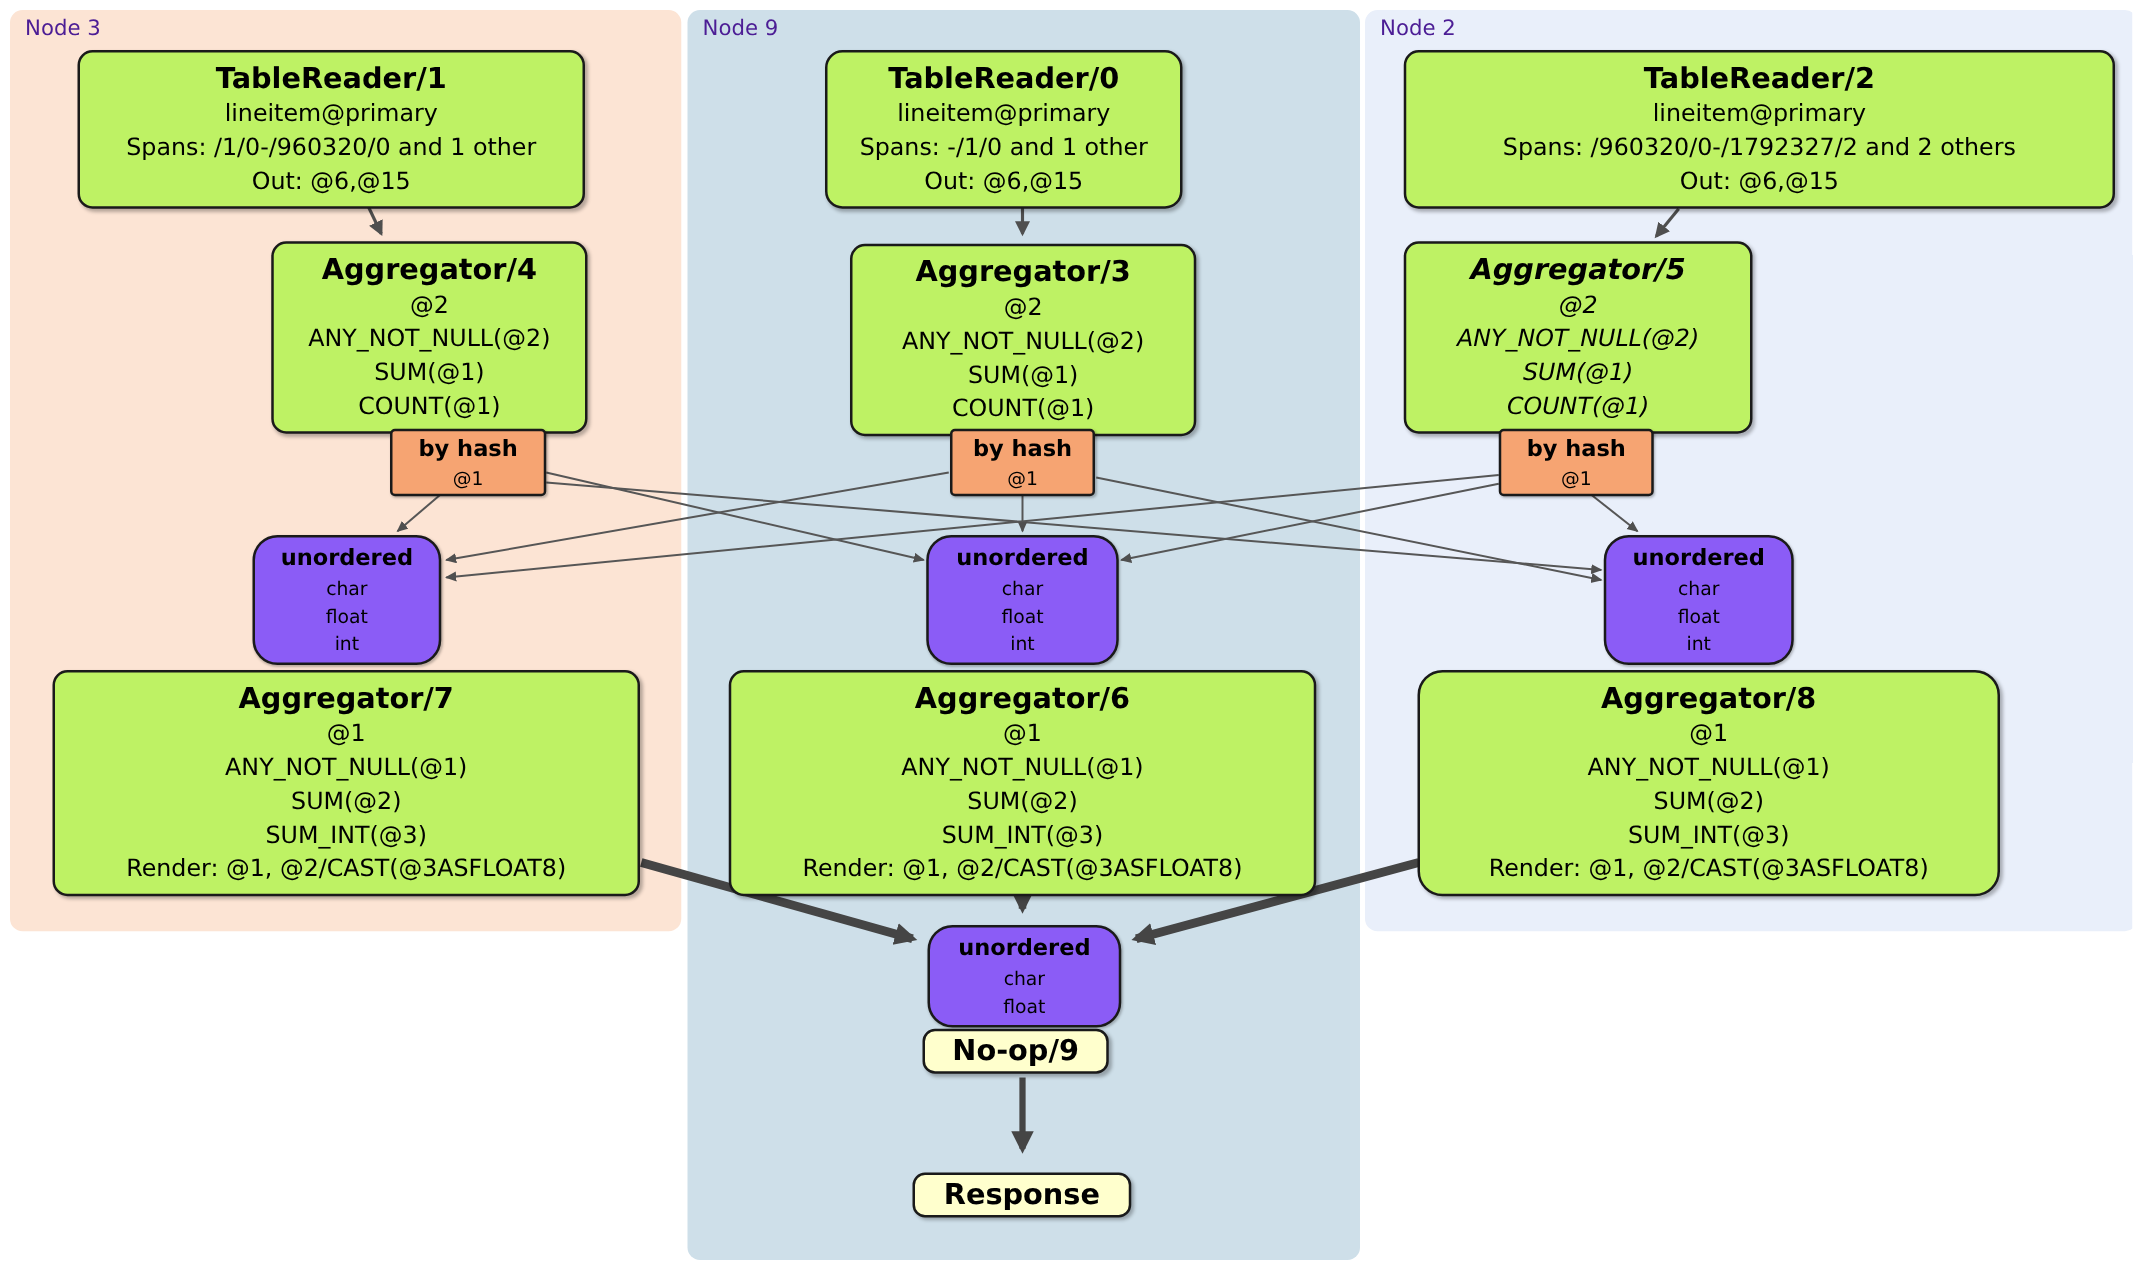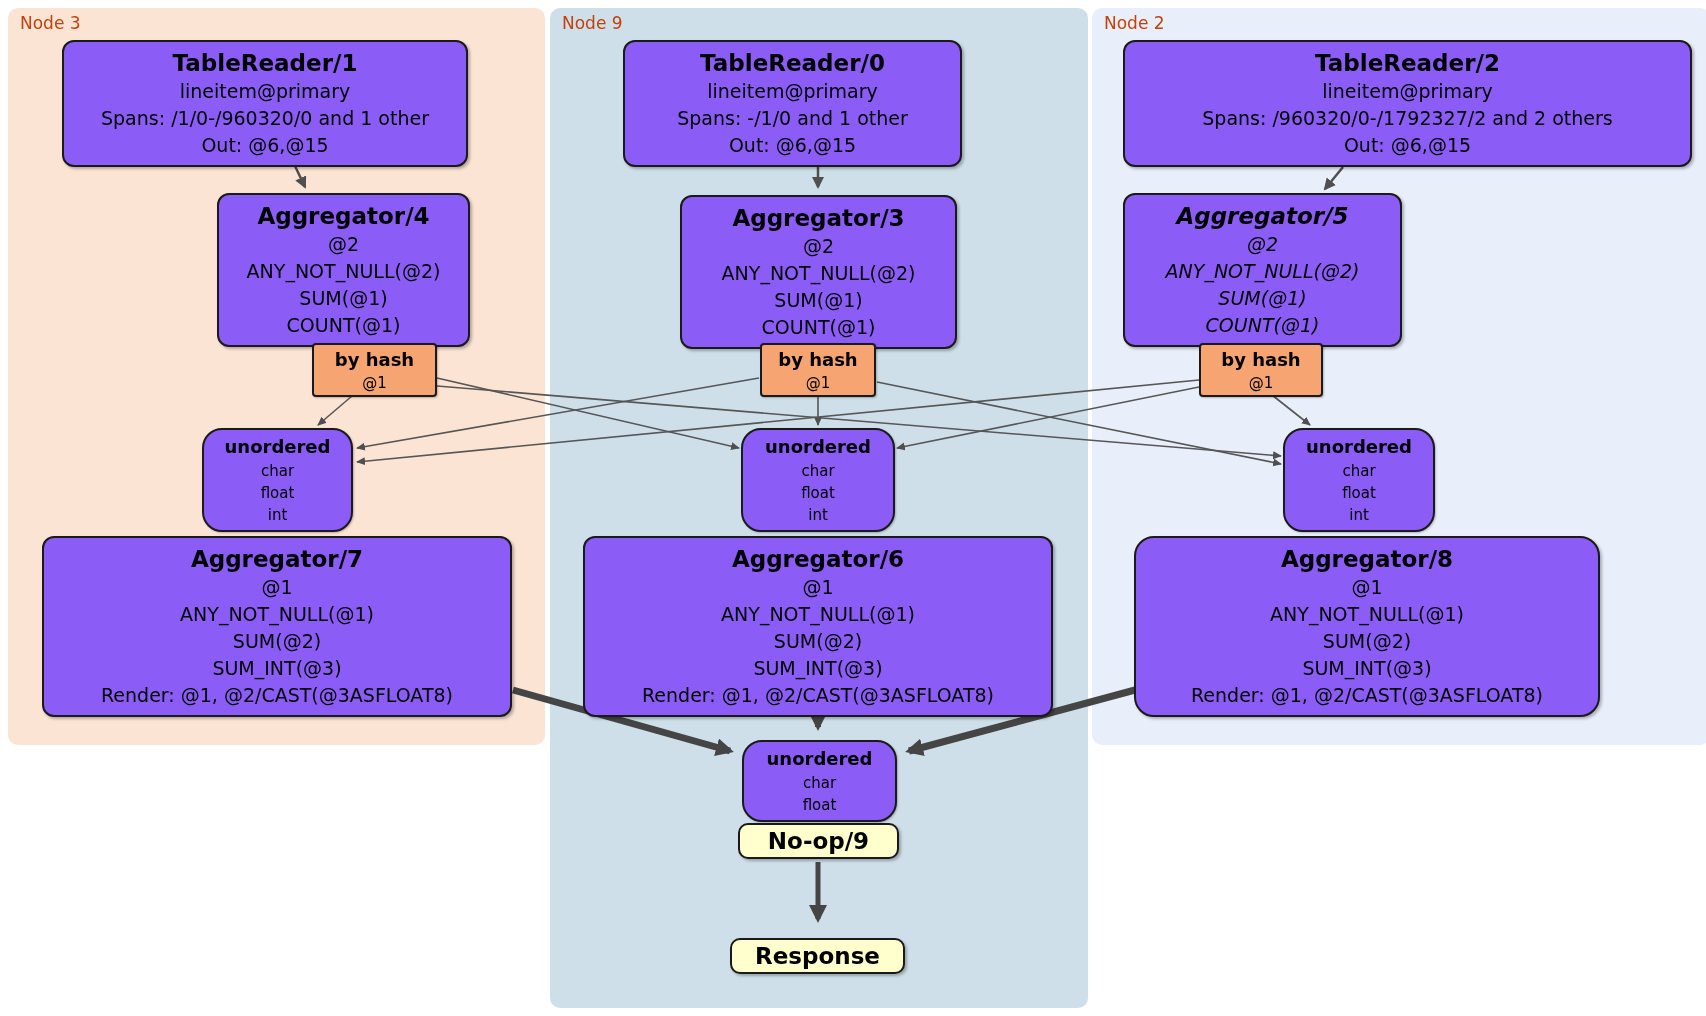--- a/index.html
+++ b/index.html
@@ -1,27 +1,27 @@
 <!DOCTYPE html>
 <html><head>
 <meta charset="utf-8">
 <style>
   html,body{margin:0;padding:0;background:#fff;}
   #canvas{
     position:relative;width:1706px;height:1016px;overflow:hidden;
     font-family:"DejaVu Sans","Liberation Sans",sans-serif;color:#000;background:#fff;
   }
   .region{position:absolute;border-radius:10px;z-index:1;}
-  .region-label{position:absolute;left:12px;top:5px;font-size:17px;color:#c2410c;}
+  .region-label{position:absolute;left:12px;top:5px;font-size:17px;color:#4c1d95;}
   .reg-n3{background:#fce4d4;}
   .reg-n1{background:#cedfe9;}
   .reg-n2{background:#e9effa;padding-left:12px;}
   #edges{position:absolute;left:0;top:0;z-index:5;}
   .pbox{
-    position:absolute;z-index:10;background:#8b5cf6;border:2px solid #1a1a1a;border-radius:12px;
+    position:absolute;z-index:10;background:#bef264;border:2px solid #1a1a1a;border-radius:12px;
     box-shadow:2px 2px 3px rgba(0,0,0,0.28);text-align:center;padding:6px 4px;box-sizing:border-box;
   }
   .ptitle{font-size:23px;font-weight:bold;line-height:30px;white-space:nowrap;}
   .pline{font-size:19px;line-height:27px;white-space:nowrap;}
   .router{
     position:absolute;z-index:11;background:#f6a472;border:2px solid #1a1a1a;border-radius:4px;
     text-align:center;padding:2px 2px;box-sizing:border-box;box-shadow:1px 1px 2px rgba(0,0,0,0.25);
   }
   .rtitle{font-size:18px;font-weight:bold;line-height:26px;white-space:nowrap;}
   .rline{font-size:15px;line-height:20px;white-space:nowrap;}
@@ -115,21 +115,21 @@
   </div>
   <div class="pbox" style="left:42px;top:536px;width:470px;">
     <div class="ptitle">Aggregator/7</div>
     <div class="pline">@1</div>
     <div class="pline">ANY_NOT_NULL(@1)</div>
     <div class="pline">SUM(@2)</div>
     <div class="pline">SUM_INT(@3)</div>
     <div class="pline">Render: @1, @2/CAST(@3ASFLOAT8)</div>
   </div>
 
-  <div class="pbox" style="left:623px;top:40px;width:339px;">
+  <div class="pbox" style="left:660px;top:40px;width:286px;border-radius:14px;">
     <div class="ptitle">TableReader/0</div>
     <div class="pline">lineitem@primary</div>
     <div class="pline">Spans: -/1/0 and 1 other</div>
     <div class="pline">Out: @6,@15</div>
   </div>
   <div class="pbox" style="left:680px;top:195px;width:277px;">
     <div class="ptitle">Aggregator/3</div>
     <div class="pline">@2</div>
     <div class="pline">ANY_NOT_NULL(@2)</div>
     <div class="pline">SUM(@1)</div>
@@ -184,20 +184,20 @@
     <div class="pline">SUM(@2)</div>
     <div class="pline">SUM_INT(@3)</div>
     <div class="pline">Render: @1, @2/CAST(@3ASFLOAT8)</div>
   </div>
 
   <div class="sync" style="left:742px;top:740px;width:155px;">
     <div class="stitle">unordered</div>
     <div class="sline">char</div>
     <div class="sline">float</div>
   </div>
-  <div class="small-box" style="left:738px;top:823px;width:161px;">
+  <div class="small-box" style="left:738px;top:823px;width:149px;">
     <div class="ptitle">No-op/9</div>
   </div>
   <div class="small-box" style="left:730px;top:938px;width:175px;">
     <div class="ptitle">Response</div>
   </div>
 
 </div>
 
 </body></html>

